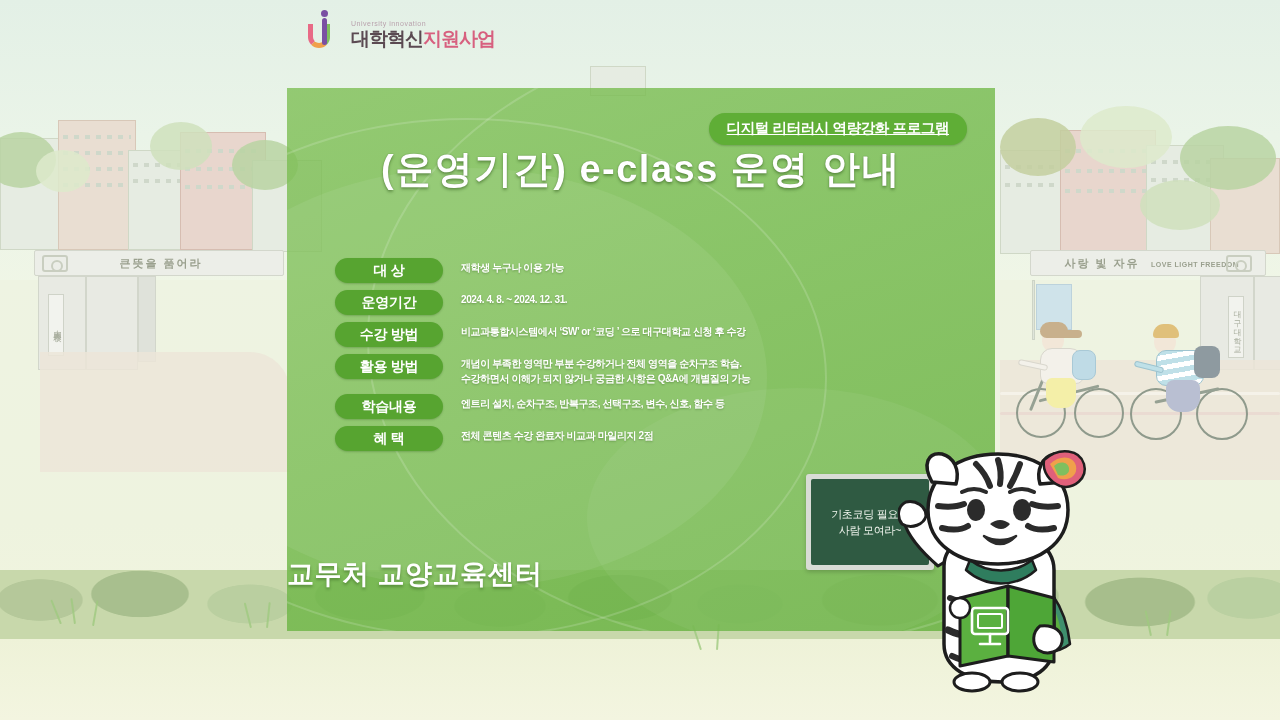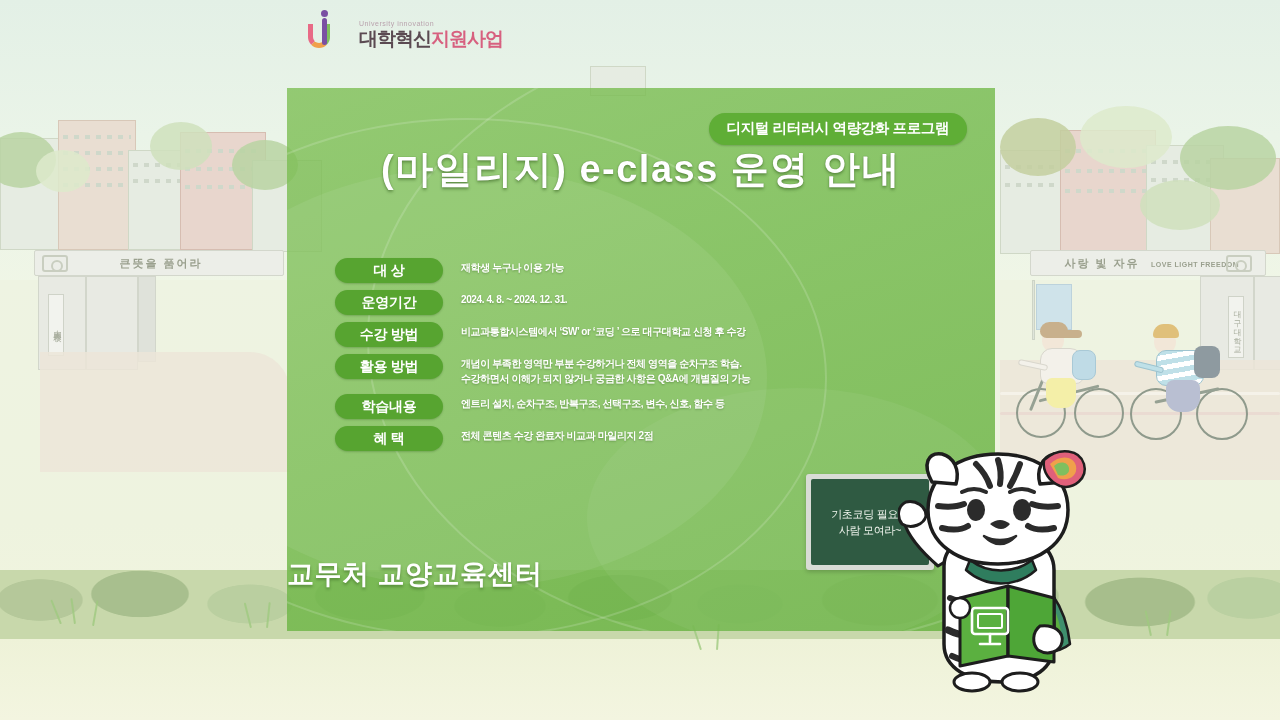--- a/index.html
+++ b/index.html
@@ -110,21 +110,21 @@
   .cyclist { position: absolute; }
   .wheel {
     position: absolute; border-radius: 50%;
     border: 2px solid #8f9a8c; background: transparent;
   }
   .body-part { position: absolute; border-radius: 6px; }
 
   
   #logo {
     position: absolute; left: 292px; top: 14px;
-    display: flex; align-items: flex-end; gap: 21px; z-index: 40; padding-left: 16px;
+    display: flex; align-items: flex-end; gap: 13px; z-index: 40; padding-left: 16px;
   }
   .logo-mark { position: relative; width: 30px; height: 34px; }
   .logo-mark .u {
     position: absolute; left: 0; bottom: 0; width: 22px; height: 24px;
     border: 5px solid #e2607a; border-top: none;
     border-radius: 0 0 12px 12px;
     border-left-color: #e86a86; border-right-color: #7fbf5f; border-bottom-color: #f0a04b;
   }
   .logo-mark .j {
     position: absolute; left: 14px; top: 4px; width: 5px; height: 27px;
@@ -156,20 +156,21 @@
   }
 
   
   #badge {
     position: absolute; right: 28px; top: 25px;
     background: #5fae36; color: #ffffff;
     font-size: 14.5px; font-weight: bold; letter-spacing: -.4px;
     padding: 6px 18px 7px; border-radius: 16px;
     box-shadow: 0 1px 2px rgba(0,0,0,.18);
     z-index: 3;
+    text-decoration: underline;
   }
 
   
   #title { position: absolute; left: 0; top: 58px; width: 708px; text-align: center; z-index: 3; }
   #title .line {
     color: #ffffff; font-size: 38px; font-weight: bold; letter-spacing: 1.5px;
     line-height: 1.22;
     text-shadow: 0 2px 3px rgba(40,80,20,.45), 0 0 1px rgba(40,80,20,.6);
   }
 
@@ -357,21 +358,21 @@
 
   <div id="panel">
     <div class="panel-ghost" style="left:-120px; top:80px; width:600px; height:420px;"></div>
     <div class="panel-arc" style="left:-180px; top:30px; width:720px; height:520px;"></div>
     <div class="panel-arc" style="left:80px; top:-60px; width:820px; height:620px;"></div>
     <div class="panel-ghost" style="left:300px; top:300px; width:420px; height:260px; background:rgba(255,255,255,.05);"></div>
 
     <div id="badge">디지털 리터러시 역량강화 프로그램</div>
 
     <div id="title">
-      <div class="line">(마일리지) e-class 운영 안내</div>
+      <div class="line">(운영기간) e-class 운영 안내</div>
     </div>
 
     <div id="rows">
       <div class="row">
         <div class="pill">대      상</div>
         <div class="row-val">
           <span>재학생 누구나 이용 가능</span>
         </div>
       </div>
       <div class="row">

